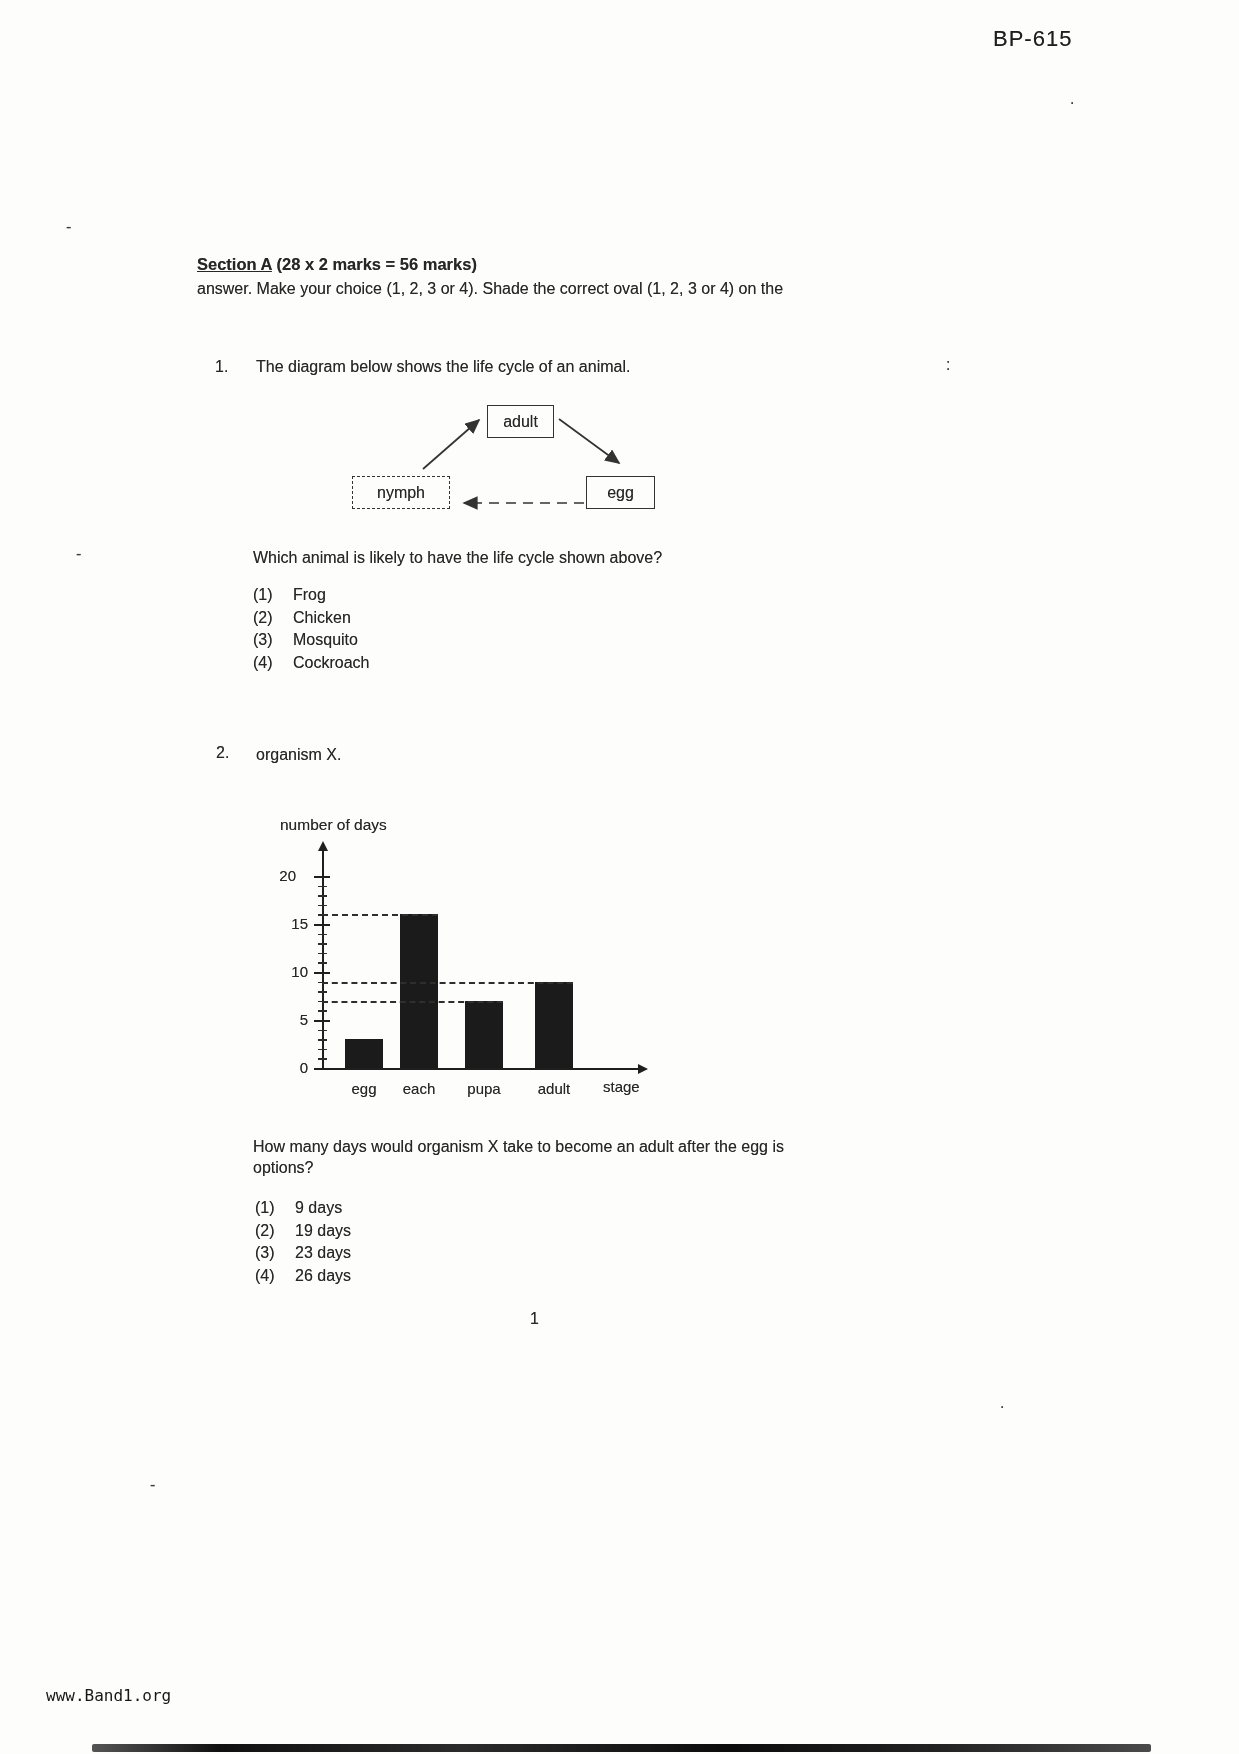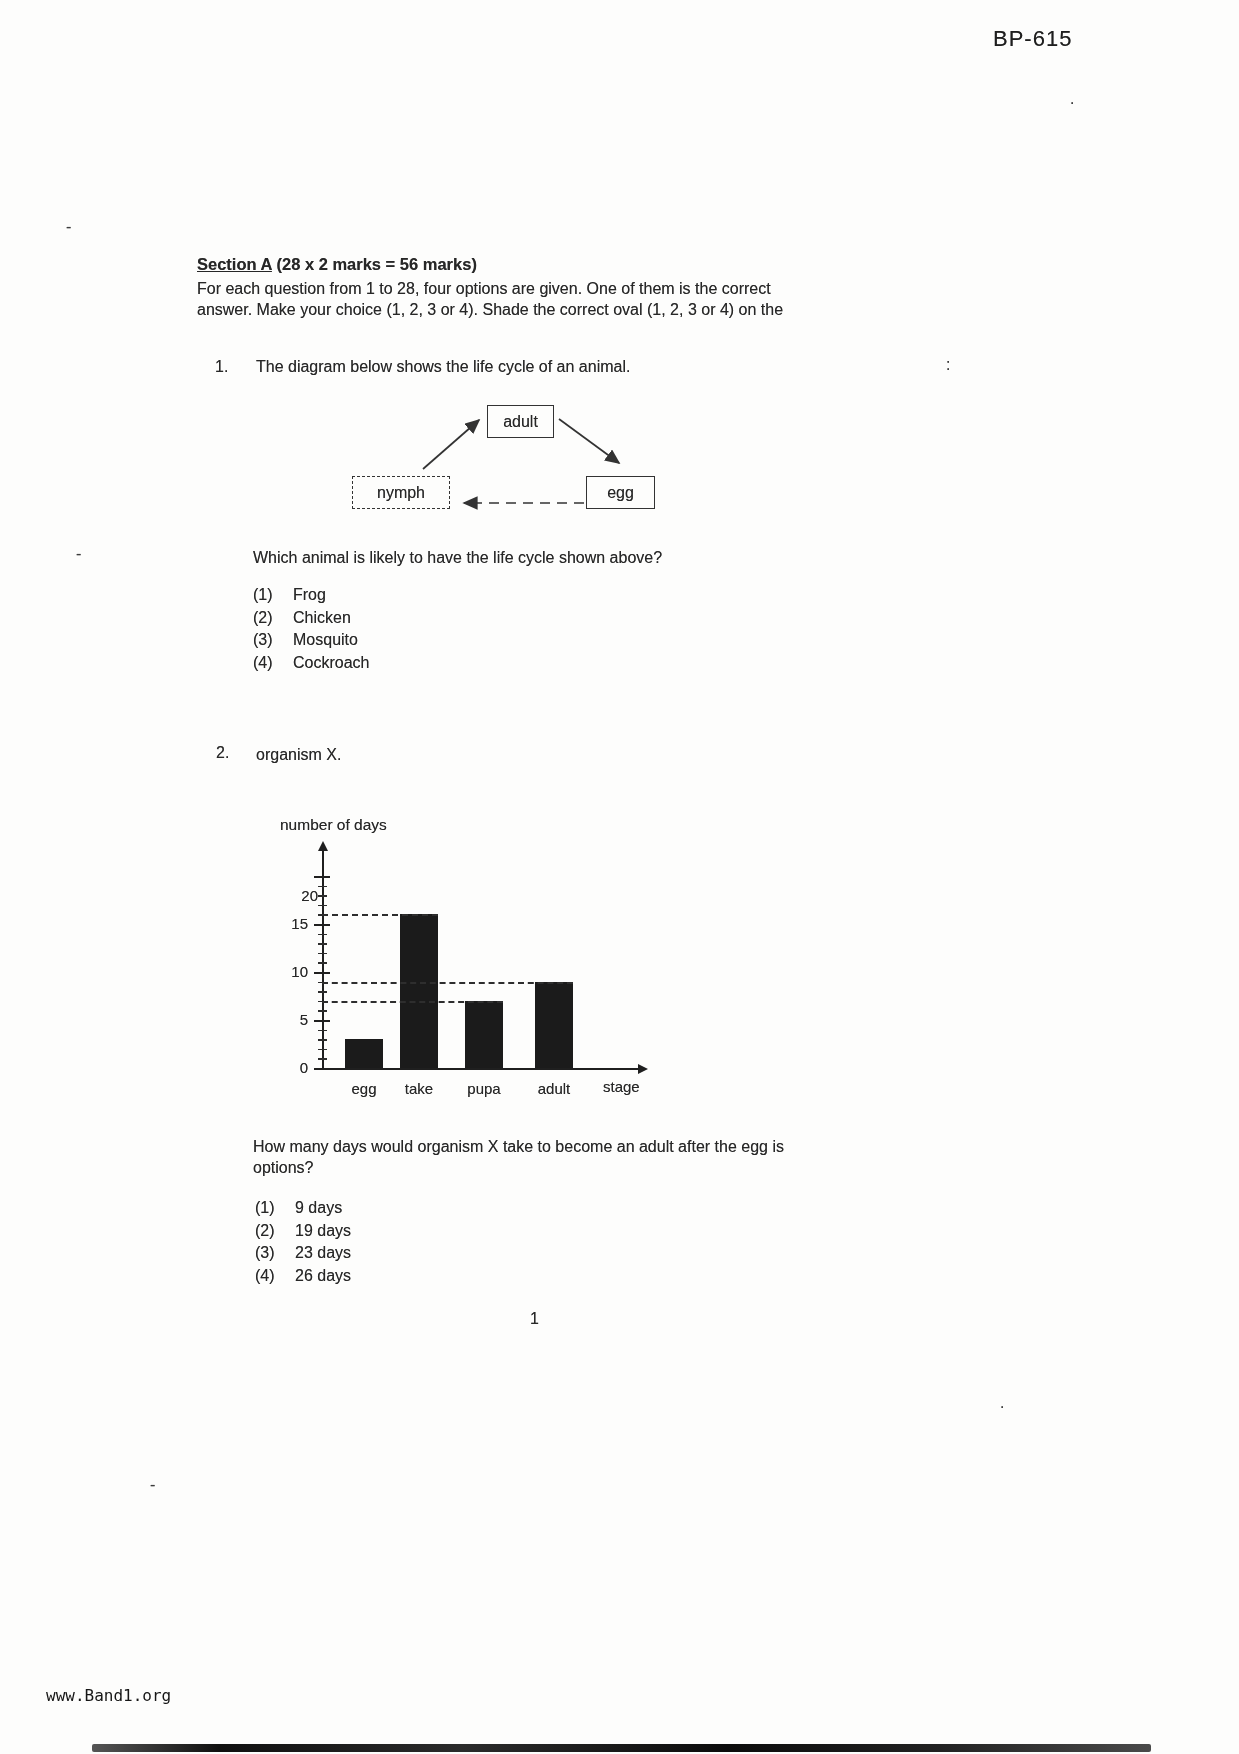--- a/index.html
+++ b/index.html
@@ -64,21 +64,20 @@
 
   <div class="abs artifact" style="left:66px;top:218px">-</div>
   <div class="abs artifact" style="left:76px;top:545px">-</div>
   <div class="abs artifact" style="left:946px;top:356px">:</div>
   <div class="abs artifact" style="left:1070px;top:90px">.</div>
   <div class="abs artifact" style="left:1000px;top:1394px">.</div>
   <div class="abs artifact" style="left:150px;top:1476px">-</div>
 
   <div class="abs section-head"><span class="u">Section A</span><span> (28 x 2 marks = 56 marks)</span></div>
   <div class="abs instr">
-    <div class="bodyline">For each question from 1 to 28, four options are given. One of them is the correct</div>
     <div class="bodyline">answer. Make your choice (1, 2, 3 or 4). Shade the correct oval (1, 2, 3 or 4) on the</div>
   </div>
 
   <div class="abs qnum" style="left:215px;top:358px">1.</div>
   <div class="abs" style="left:256px;top:358px">The diagram below shows the life cycle of an animal.</div>
 
   <svg class="abs" style="left:340px;top:393px" width="340" height="135">
     <defs>
       <marker id="ah" markerWidth="10" markerHeight="9" refX="8" refY="4" orient="auto">
         <path d="M0,0 L9,4 L0,8 z" fill="#333"></path>
@@ -148,26 +147,26 @@
       <div class="tick minor" style="left: 78px; top: 142.8px; width: 9px;"></div>
       <div class="tick minor" style="left: 78px; top: 133.2px; width: 9px;"></div>
       <div class="tick minor" style="left: 78px; top: 123.6px; width: 9px;"></div>
       <div class="tick" style="left: 74px; top: 114px; width: 16px;"></div>
       <div class="tick-label" style="left: 34px; top: 105px; width: 34px;">15</div>
       <div class="tick minor" style="left: 78px; top: 104.4px; width: 9px;"></div>
       <div class="tick minor" style="left: 78px; top: 94.8px; width: 9px;"></div>
       <div class="tick minor" style="left: 78px; top: 85.2px; width: 9px;"></div>
       <div class="tick minor" style="left: 78px; top: 75.6px; width: 9px;"></div>
       <div class="tick" style="left: 74px; top: 66px; width: 16px;"></div>
-      <div class="tick-label" style="left: 44px; top: 57px; width: 34px; margin-top: 20px;">20</div>
+      <div class="tick-label" style="left: 22px; top: 57px; width: 34px;">20</div>
       <div class="tick-label" style="left: 34px; top: 249px; width: 34px;">0</div>
       <div class="bar" style="left: 105px; top: 229.2px; width: 38px; height: 28.8px;"></div>
       <div class="cat-label" style="left: 93px; top: 270px; width: 62px;">egg</div>
       <div class="bar" style="left: 160px; top: 104.4px; width: 38px; height: 153.6px;"></div>
-      <div class="cat-label" style="left: 148px; top: 270px; width: 62px;">take</div>
+      <div class="cat-label" style="left: 148px; top: 270px; width: 62px;">each</div>
       <div class="bar" style="left: 225px; top: 190.8px; width: 38px; height: 67.2px;"></div>
       <div class="cat-label" style="left: 213px; top: 270px; width: 62px;">pupa</div>
       <div class="bar" style="left: 295px; top: 171.6px; width: 38px; height: 86.4px;"></div>
       <div class="cat-label" style="left: 283px; top: 270px; width: 62px;">adult</div>
       <div class="guide" style="left: 82px; top: 104.4px; width: 116px;"></div>
       <div class="guide" style="left: 82px; top: 171.6px; width: 251px;"></div>
       <div class="guide" style="left: 82px; top: 190.8px; width: 181px;"></div>
     </div>
 
   <div class="abs" style="left:253px;top:1136px">

